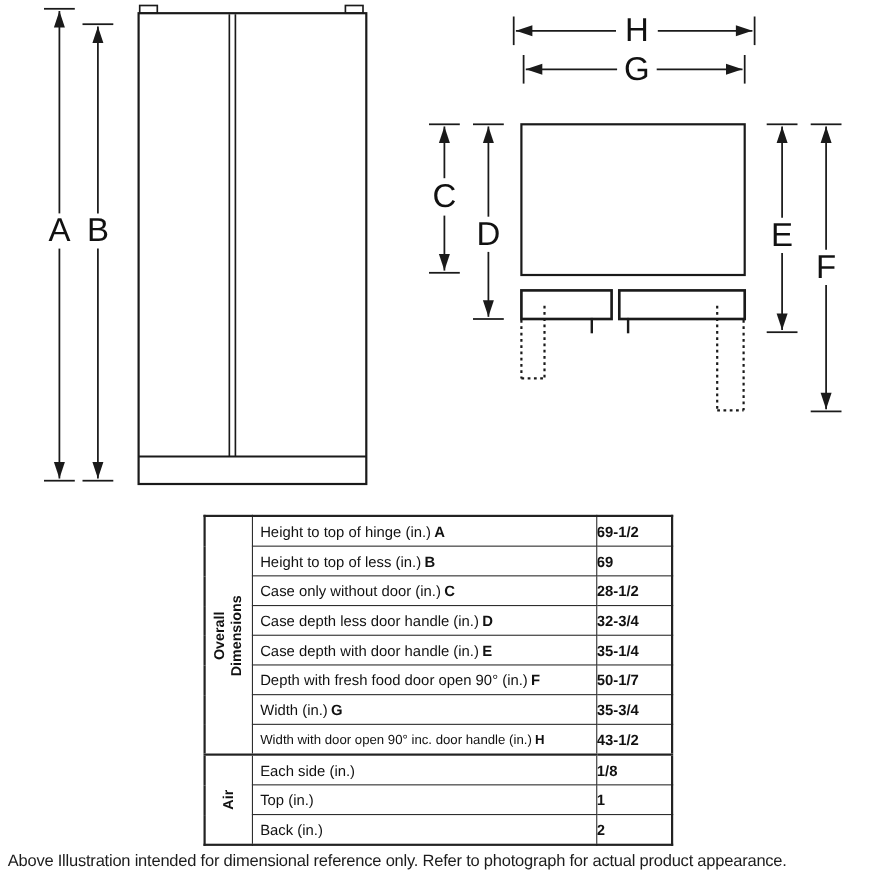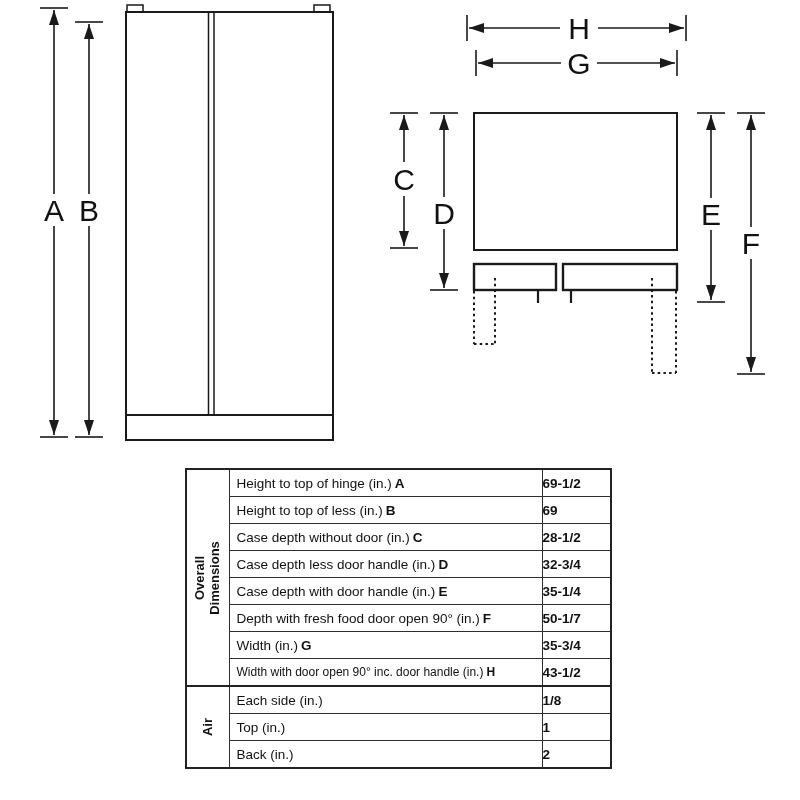--- a/index.html
+++ b/index.html
@@ -163,21 +163,21 @@
           <div class="rot">Overall Dimensions</div>
         </td>
         <td class="desc"><span>Height to top of hinge (in.)</span><b>A</b></td>
         <td class="val">69-1/2</td>
       </tr>
       <tr>
         <td class="desc"><span>Height to top of less (in.)</span><b>B</b></td>
         <td class="val">69</td>
       </tr>
       <tr>
-        <td class="desc"><span>Case depth without door (in.)</span><b>C</b></td>
+        <td class="desc"><span>Case only without door (in.)</span><b>C</b></td>
         <td class="val">28-1/2</td>
       </tr>
       <tr>
         <td class="desc"><span>Case depth less door handle (in.)</span><b>D</b></td>
         <td class="val">32-3/4</td>
       </tr>
       <tr>
         <td class="desc"><span>Case depth with door handle (in.)</span><b>E</b></td>
         <td class="val">35-1/4</td>
       </tr>
@@ -204,14 +204,15 @@
         <td class="desc"><span>Top (in.)</span><b></b></td>
         <td class="val">1</td>
       </tr>
       <tr>
         <td class="desc"><span>Back (in.)</span><b></b></td>
         <td class="val">2</td>
       </tr>
     </tbody>
   </table>
 
+  <div class="caption">Above Illustration intended for dimensional reference only. Refer to photograph for actual product appearance.</div>
 
 </div>
 
 </body></html>

